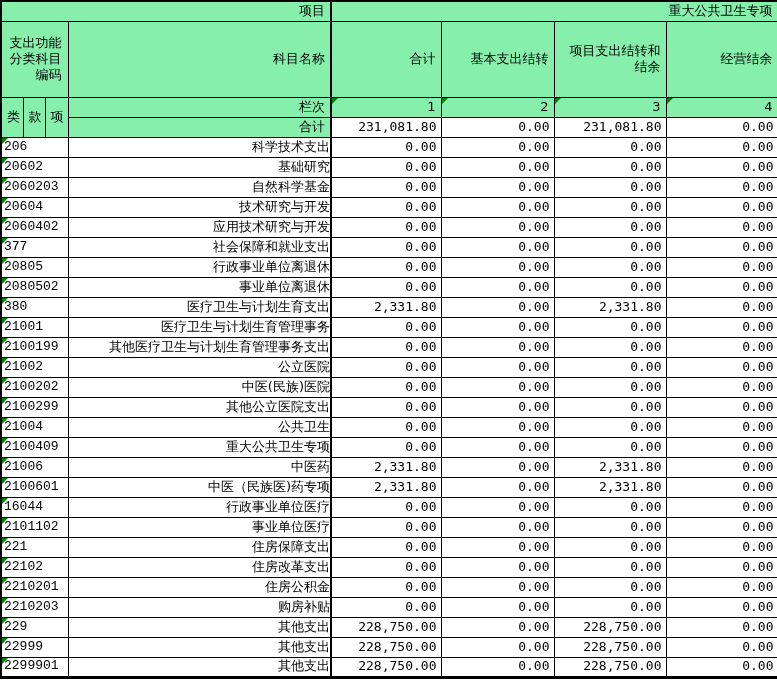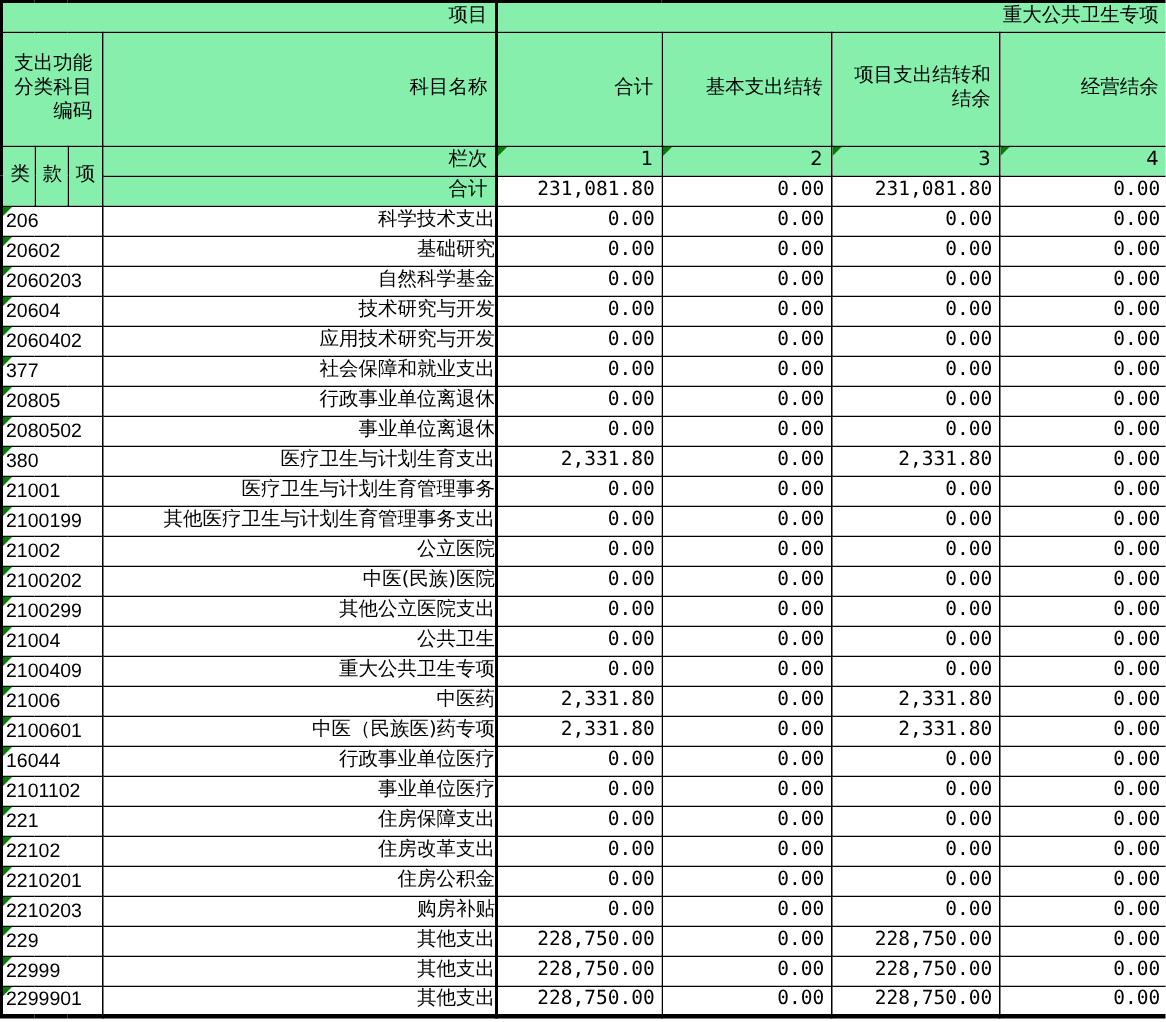--- a/index.html
+++ b/index.html
@@ -35,41 +35,41 @@
     white-space: normal;
     padding: 0 5px;
   }
   td.codehdr { padding: 0 6px; }
   
   td.sep { border-right-width: 2px; }
   
   td.code {
     text-align: left;
     padding-left: 2px;
-    font-family: Liberation Sans, sans-serif;
+    font-family: Liberation Mono, monospace;
   }
   
   td.name { text-align: right; padding-left: 3px; }
   td.indent { padding-left: 29px; margin-left: 26px; }
   
   td.num {
     text-align: right;
     padding-right: 4px;
     font-family: "DejaVu Sans Mono", "Liberation Mono", monospace;
   }
   
   span.flag {
     position: absolute; top: 0; left: 0;
     width: 0; height: 0;
     border-top: 6px solid #008000;
     border-right: 6px solid transparent;
     display: block;
   }
   tr.r1 { height: 20px; }
-  tr.r2 { height: 76px; }
+  tr.r2 { height: 76px; font-family: Liberation Serif, serif; }
   tr.r3 { height: 20px; }
   tr.r4 { height: 20px; }
   tr.drow { height: 20px; }
 </style>
 </head>
 <body>
 
 <table class="tbl">
   <colgroup>
     <col style="width:22px">

